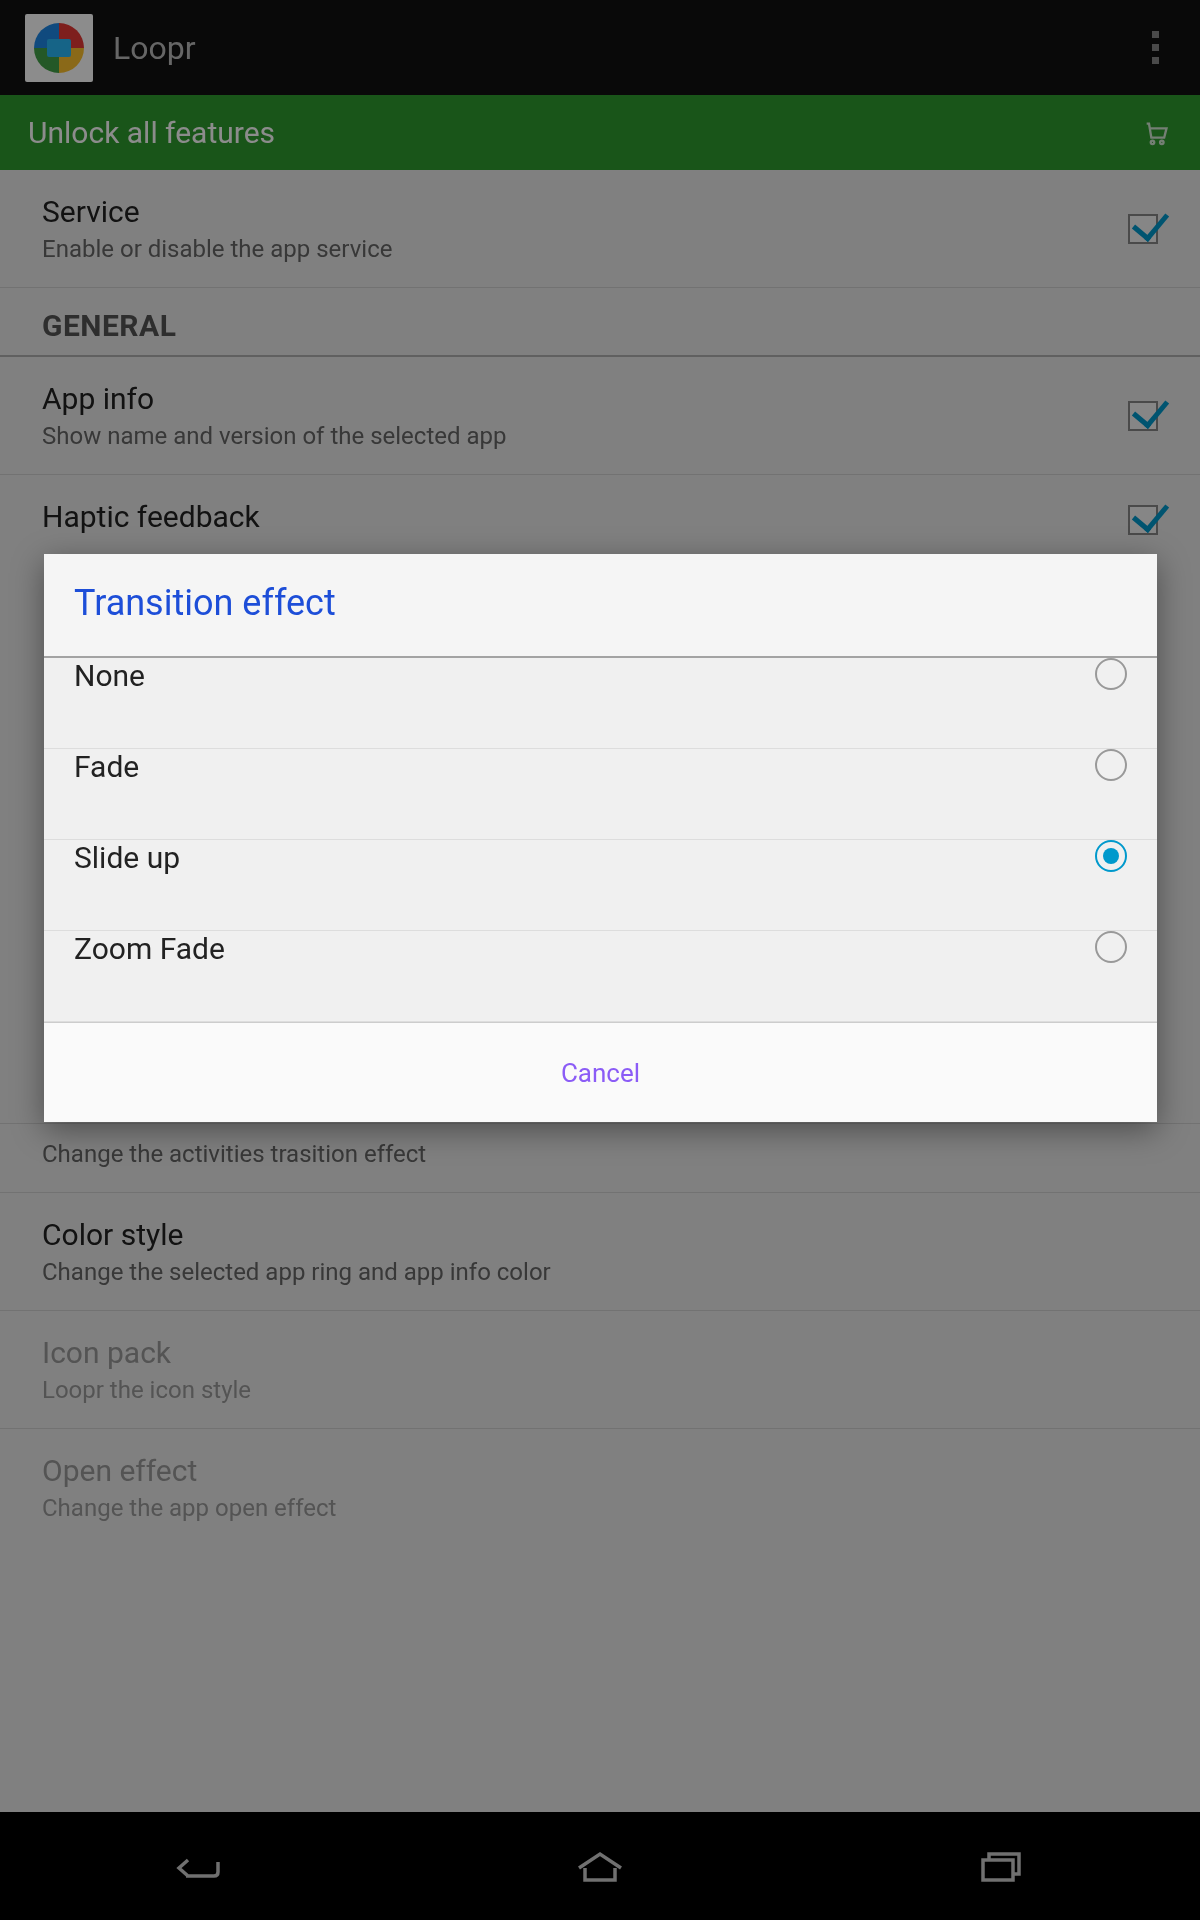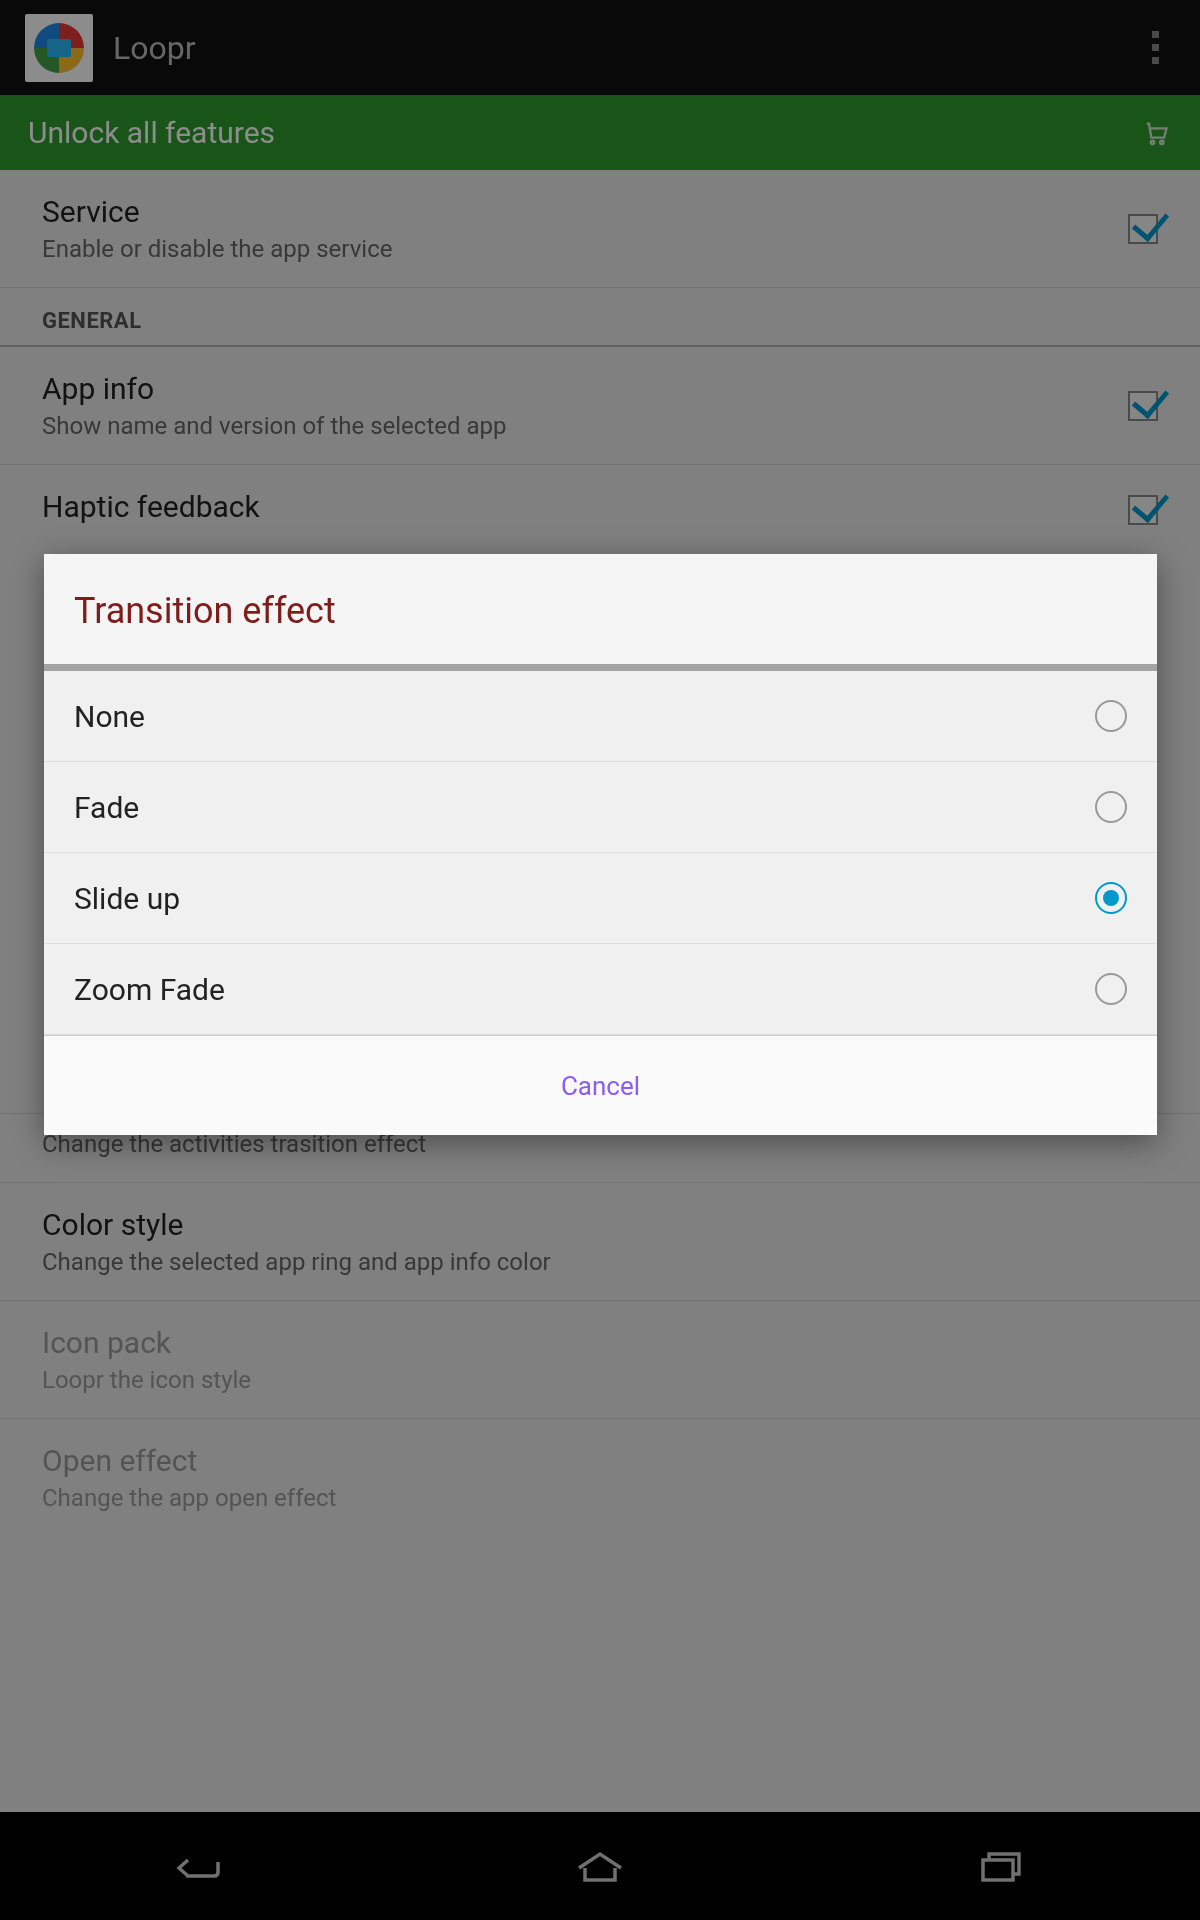--- a/index.html
+++ b/index.html
@@ -107,21 +107,21 @@
 .setting-subtitle {
   font-size: 24px;
   color: #666;
 }
 .setting-item.disabled .setting-title,
 .setting-item.disabled .setting-subtitle {
   color: #999;
 }
 .section-header {
   padding: 20px 42px 12px;
-  font-size: 22px;
+  font-size: 30px;
   font-weight: bold;
   color: #555;
   letter-spacing: 0.5px;
   border-bottom: 2px solid #b0b0b0;
 }
 .checkbox {
   width: 30px;
   height: 30px;
   border: 2px solid #888;
   background: #f5f5f5;
@@ -164,30 +164,29 @@
 .dialog {
   position: absolute;
   left: 44px;
   right: 43px;
   top: 554px;
   background: #f5f5f5;
   z-index: 20;
   box-shadow: 0 8px 30px rgba(0,0,0,0.4);
 }
 .dialog-title {
-  padding: 36px 30px 32px;
+  padding: 28px 30px 32px;
   font-size: 36px;
-  color: #7f1d1d;
-  border-bottom: 7px solid #a3a3a3;
+  color: #1d4ed8;
+  border-bottom: 2px solid #a3a3a3;
 }
 .dialog-option {
   height: 91px;
   padding: 0 30px;
   display: flex;
-  align-items: center;
   border-bottom: 1px solid #ddd;
   background: #f0f0f0;
 }
 .dialog-option-label {
   font-size: 30px;
   color: #222;
   flex: 1;
 }
 .radio {
   width: 32px;

